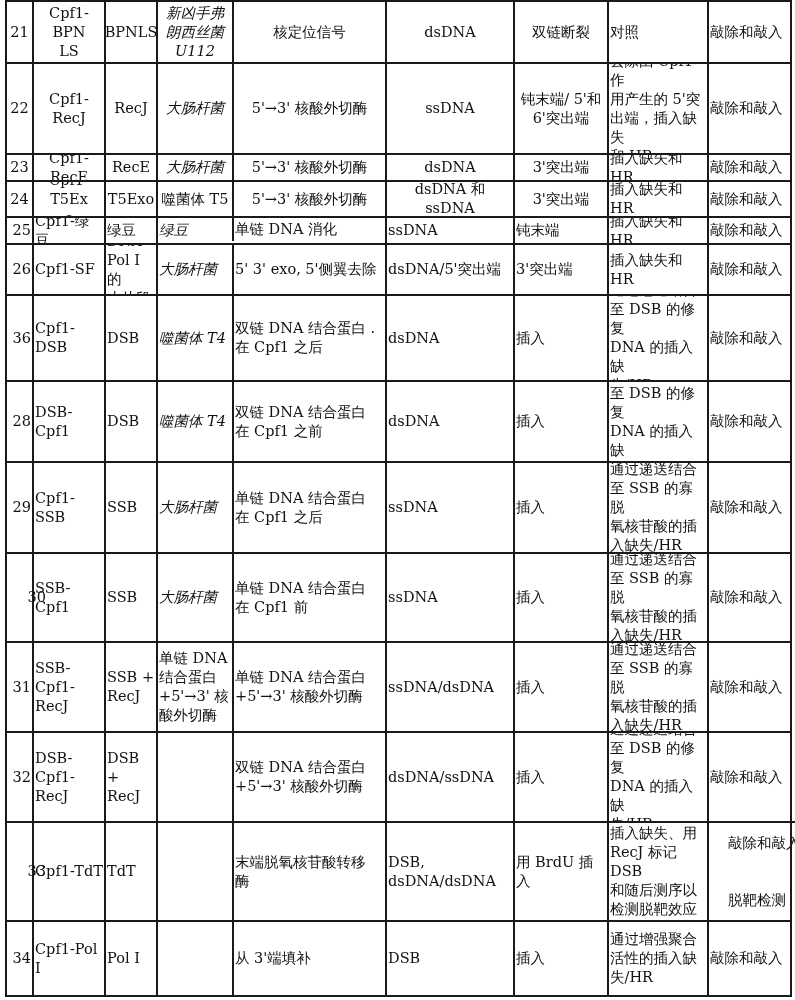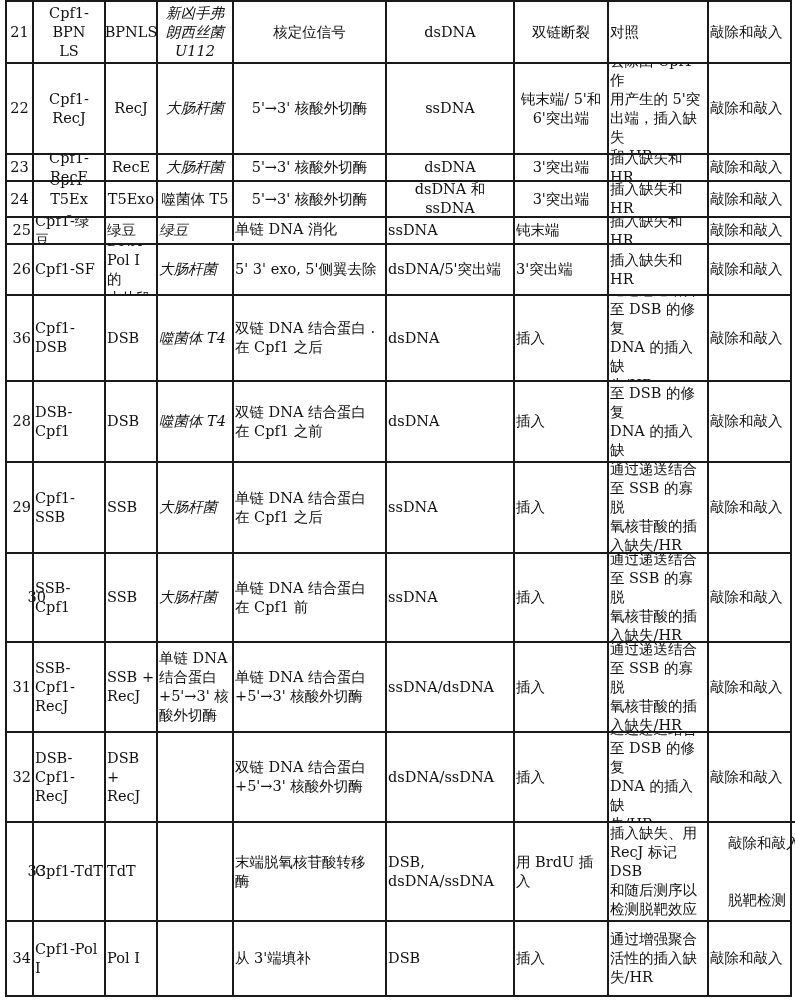--- a/index.html
+++ b/index.html
@@ -396,21 +396,21 @@
     </div>
     <div class="cell l" style="left: 156px; top: 821px; width: 76px; height: 99px;">
       <span></span>
     </div>
     <div class="cell l" style="left: 232px; top: 821px; width: 153px; height: 99px;">
       <span>末端脱氧核苷酸转移
 酶</span>
     </div>
     <div class="cell l" style="left: 385px; top: 821px; width: 128px; height: 99px;">
       <span>DSB,
-dsDNA/ssDNA</span>
+dsDNA/dsDNA</span>
     </div>
     <div class="cell l" style="left: 513px; top: 821px; width: 94px; height: 99px;">
       <span>用 BrdU 插入</span>
     </div>
     <div class="cell l" style="left: 607px; top: 821px; width: 100px; height: 99px;">
       <span>插入缺失、用
 RecJ 标记 DSB
 和随后测序以
 检测脱靶效应</span>
     </div>

